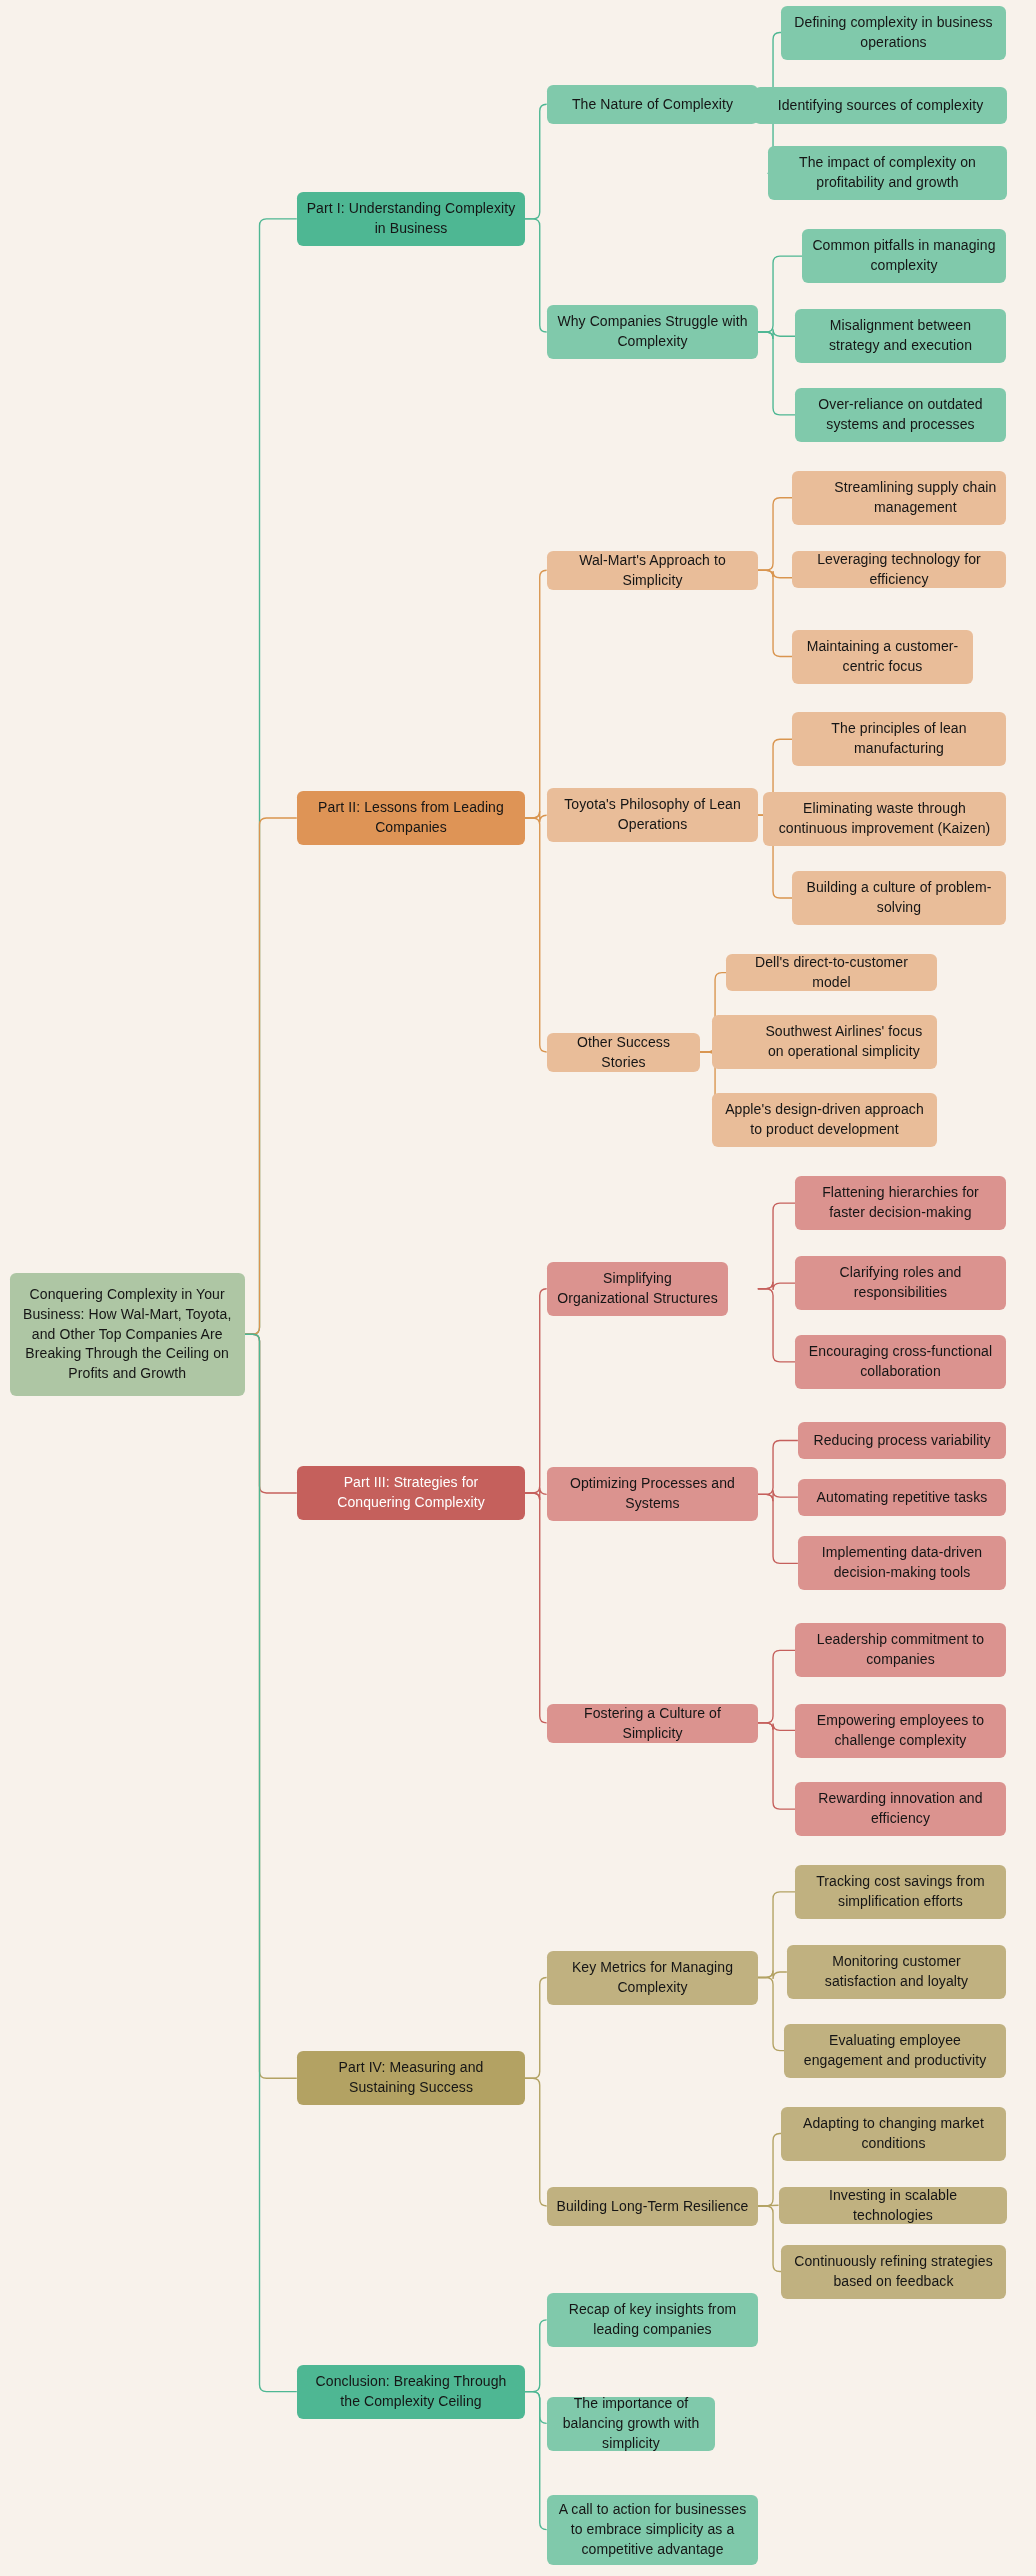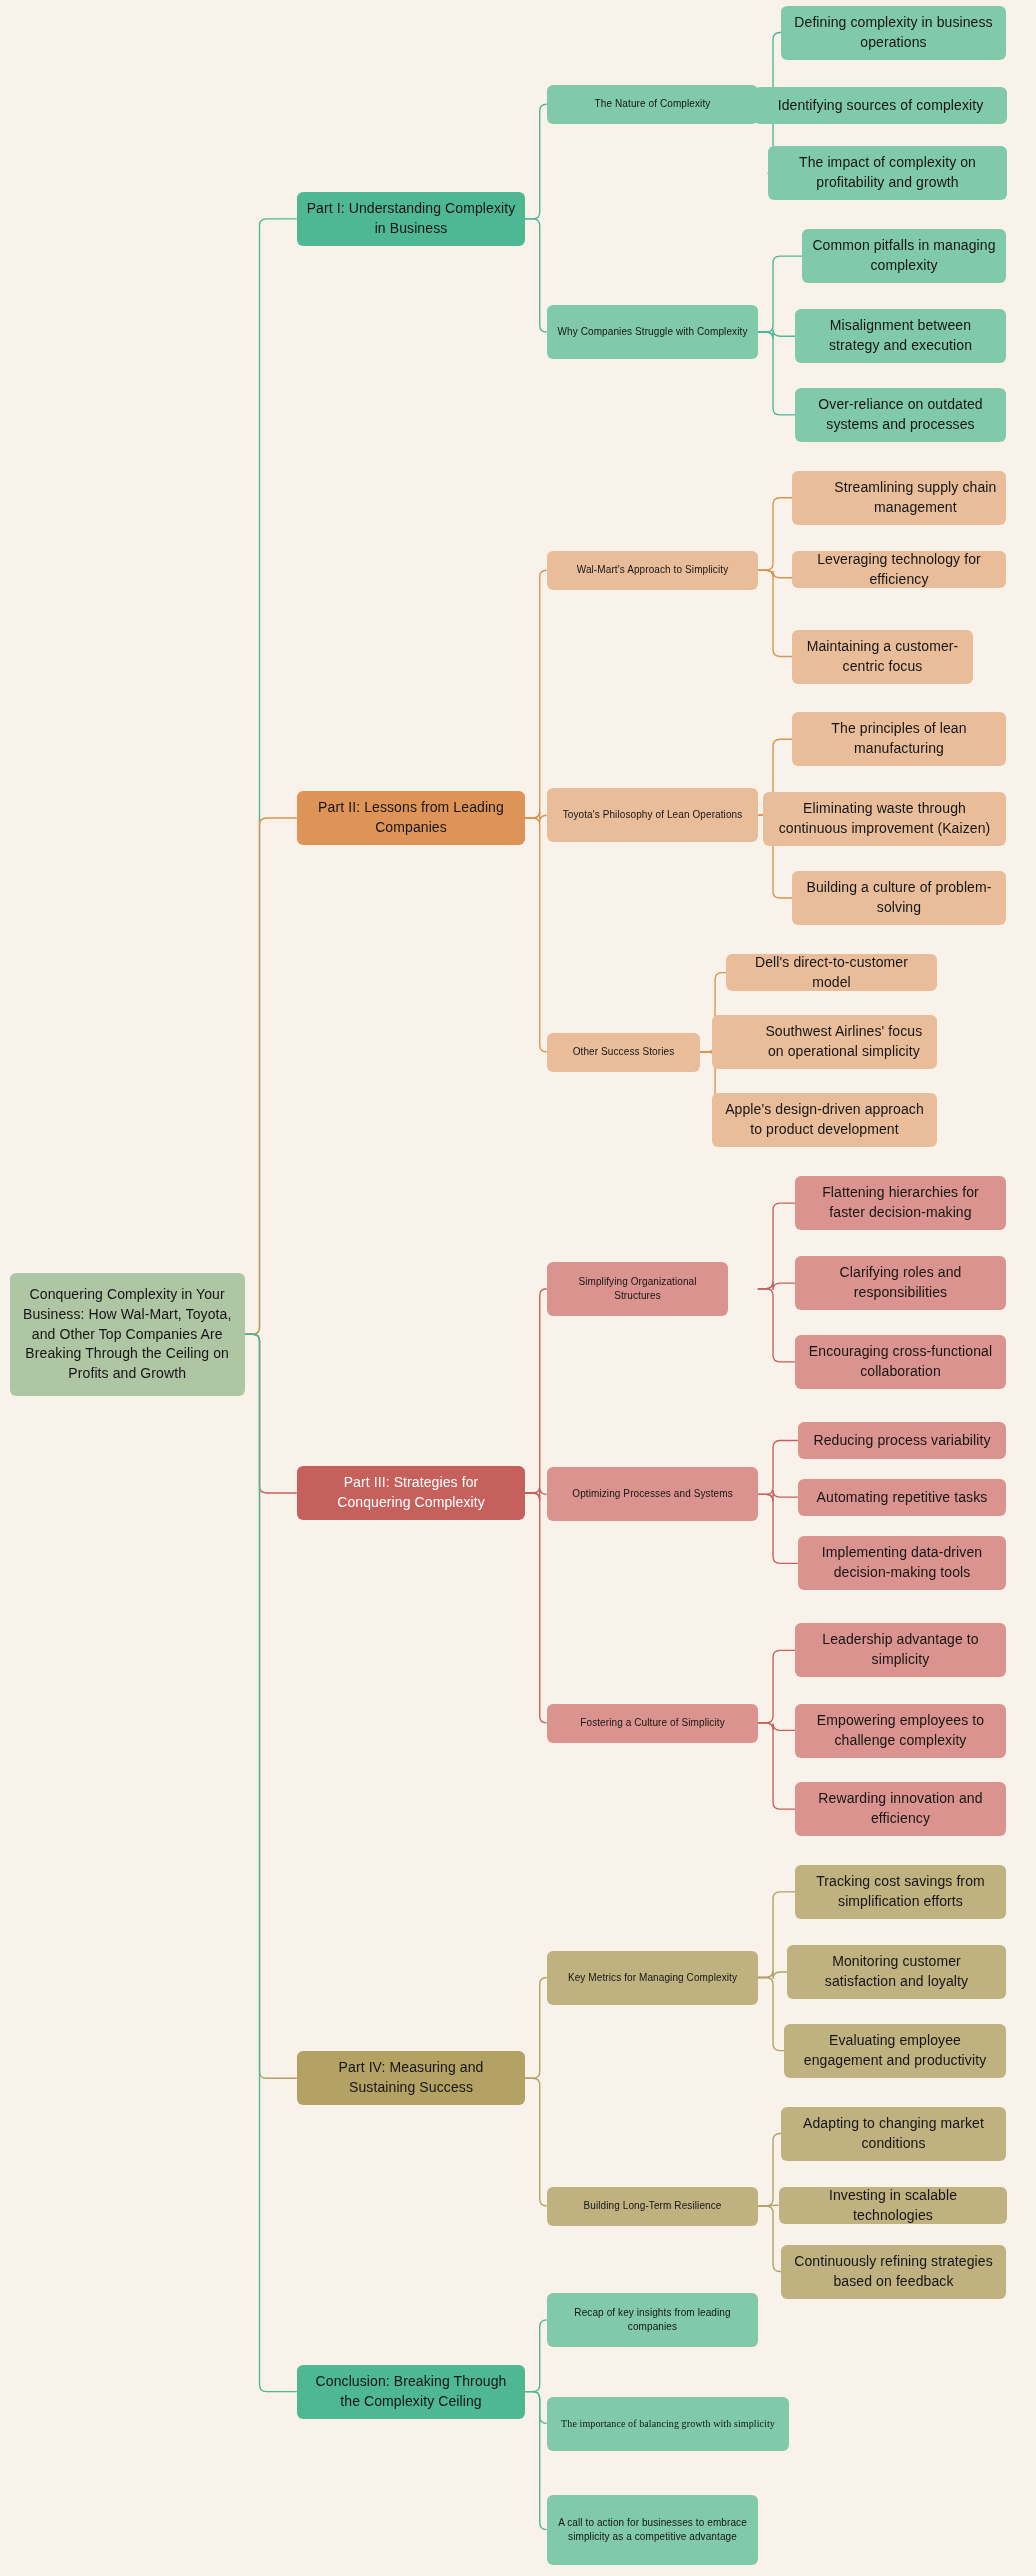--- a/index.html
+++ b/index.html
@@ -22,21 +22,21 @@
     text-align:center;
     border-radius:6.2px;
     padding:4.1px 8.3px;
     line-height:1.42;
     color:#151515;
     letter-spacing:0.1px;
     font-weight:400;
   }
   .lvl0{font-size:14px;}
   .lvl1{font-size:14px;}
-  .lvl2{font-size:10px;}
+  .lvl2{font-size:14px;}
   .lvl3{font-size:14px;}
 </style>
 </head>
 <body>
 
 <div id="canvas">
   <svg id="links" viewBox="0 0 1501 3732" width="1036" height="2576">
       <path d="M 354 1933 H 366 Q 376 1933 376 1923 V 327 Q 376 317 386 317 H 430" fill="none" stroke="#4EB793" stroke-width="2"></path>
       <path d="M 760 317 H 772 Q 782 317 782 307 V 161 Q 782 151 792 151 H 792" fill="none" stroke="#4EB793" stroke-width="2"></path>
       <path d="M 1098 151 H 1110 Q 1120 151 1120 141 V 57 Q 1120 47 1130 47 H 1132" fill="none" stroke="#4EB793" stroke-width="2"></path>
@@ -180,21 +180,21 @@
       <div class="node lvl3" style="left: 798px; top: 1479px; width: 208px; height: 37px; background: rgb(219, 147, 143); color: rgb(21, 21, 21);">
         <span>Automating repetitive tasks</span>
       </div>
       <div class="node lvl3" style="left: 798px; top: 1536px; width: 208px; height: 54px; background: rgb(219, 147, 143); color: rgb(21, 21, 21);">
         <span>Implementing data-driven decision-making tools</span>
       </div>
       <div class="node lvl2" style="left: 547px; top: 1704px; width: 211px; height: 39px; background: rgb(219, 147, 143); color: rgb(21, 21, 21);">
         <span>Fostering a Culture of Simplicity</span>
       </div>
       <div class="node lvl3" style="left: 795px; top: 1623px; width: 211px; height: 54px; background: rgb(219, 147, 143); color: rgb(21, 21, 21);">
-        <span>Leadership advantage to simplicity</span>
+        <span>Leadership commitment to companies</span>
       </div>
       <div class="node lvl3" style="left: 795px; top: 1704px; width: 211px; height: 54px; background: rgb(219, 147, 143); color: rgb(21, 21, 21);">
         <span>Empowering employees to challenge complexity</span>
       </div>
       <div class="node lvl3" style="left: 795px; top: 1782px; width: 211px; height: 54px; background: rgb(219, 147, 143); color: rgb(21, 21, 21);">
         <span>Rewarding innovation and efficiency</span>
       </div>
       <div class="node lvl1" style="left: 297px; top: 2051px; width: 228px; height: 54px; background: rgb(179, 162, 99); color: rgb(21, 21, 21);">
         <span>Part IV: Measuring and Sustaining Success</span>
       </div>
@@ -221,21 +221,21 @@
       </div>
       <div class="node lvl3" style="left: 781px; top: 2245px; width: 225px; height: 54px; background: rgb(192, 177, 128); color: rgb(21, 21, 21);">
         <span>Continuously refining strategies based on feedback</span>
       </div>
       <div class="node lvl1" style="left: 297px; top: 2365px; width: 228px; height: 54px; background: rgb(78, 183, 147); color: rgb(21, 21, 21);">
         <span>Conclusion: Breaking Through the Complexity Ceiling</span>
       </div>
       <div class="node lvl2" style="left: 547px; top: 2293px; width: 211px; height: 54px; background: rgb(128, 201, 171); color: rgb(21, 21, 21);">
         <span>Recap of key insights from leading companies</span>
       </div>
-      <div class="node lvl2" style="left: 547px; top: 2397px; width: 242px; height: 54px; background: rgb(128, 201, 171); color: rgb(21, 21, 21); font-family: Liberation Serif, serif;">
+      <div class="node lvl2" style="left: 547px; top: 2397px; width: 168px; height: 54px; background: rgb(128, 201, 171); color: rgb(21, 21, 21);">
         <span>The importance of balancing growth with simplicity</span>
       </div>
       <div class="node lvl2" style="left: 547px; top: 2495px; width: 211px; height: 70px; background: rgb(128, 201, 171); color: rgb(21, 21, 21);">
         <span>A call to action for businesses to embrace simplicity as a competitive advantage</span>
       </div>
     </div>
 </div>
 
 
 </body></html>

